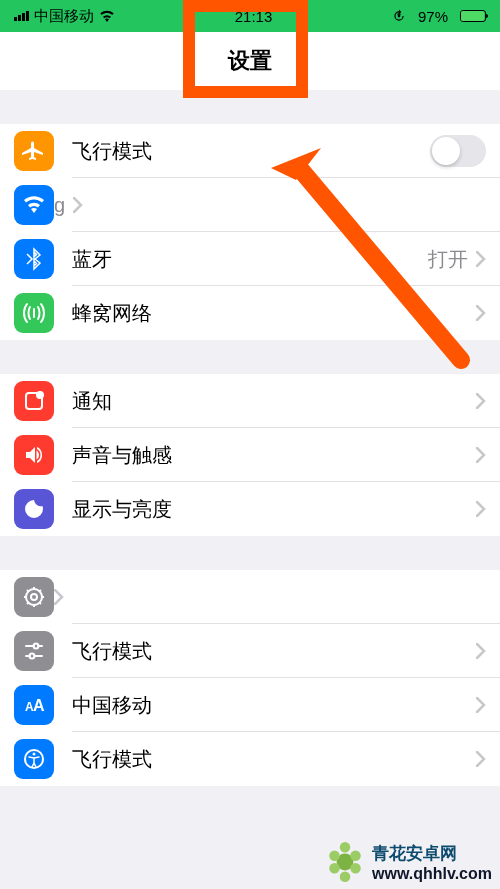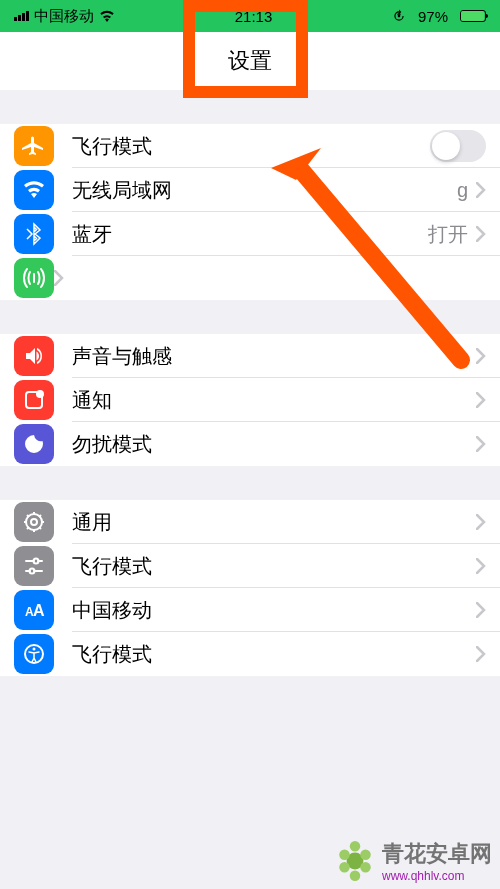--- a/index.html
+++ b/index.html
@@ -10,26 +10,26 @@
     .status-right { display: flex; align-items: center; gap: 12px; }
     .signal-bars { display: flex; align-items: flex-end; gap: 1px; }
     .bar { width: 3px; background: #000; }
     .bar.b1 { height: 4px; } .bar.b2 { height: 6px; } .bar.b3 { height: 8px; } .bar.b4 { height: 10px; }
     .wifi-status { width: 16px; height: 12px; }
     .battery { width: 26px; height: 12px; border: 1px solid #000; border-radius: 3px; position: relative; }
     .battery::after { content: ""; position: absolute; right: -3px; top: 3px; width: 2px; height: 4px; background: #000; border-radius: 0 2px 2px 0; }
     .battery-fill { background: #4cd964; height: 100%; width: 97%; border-radius: 2px; }
     
     .nav-bar { height: 58px; display: flex; align-items: center; justify-content: center; background: #fff; }
-    .nav-title { font-size: 22px; font-weight: 400; }
+    .nav-title { font-size: 22px; font-weight: 700; }
     
     .section-gap { height: 34px; }
     
     .list { background: #fff; }
-    .row { display: flex; align-items: center; height: 44px; padding: 0 14px; position: relative; }
+    .row { display: flex; align-items: center; height: 54px; padding: 0 14px; position: relative; }
     .row::after { content: ""; position: absolute; left: 72px; right: 0; bottom: 0; height: 1px; background: #e0e0e5; }
     .row:last-child::after { display: none; }
     .icon-box { width: 40px; height: 40px; border-radius: 9px; display: flex; align-items: center; justify-content: center; flex-shrink: 0; }
     .icon-svg { width: 24px; height: 24px; fill: #fff; }
     .row-label { font-size: 20px; margin-left: 18px; flex: 1; color: #000; }
     .row-value { font-size: 20px; color: #8a8a8f; margin-right: 8px; }
     .chevron { width: 10px; height: 16px; flex-shrink: 0; }
     
     .toggle { width: 56px; height: 32px; background: #e5e5ea; border-radius: 16px; position: relative; }
     .toggle-knob { width: 28px; height: 28px; background: #fff; border-radius: 50%; position: absolute; top: 2px; left: 2px; box-shadow: 0 2px 4px rgba(0,0,0,0.2); }
@@ -41,22 +41,22 @@
     .bg-purple { background: #5856d6; }
     .bg-gray { background: #8e8e93; }
     
     .highlight-box { position: absolute; top: 0; left: 183px; width: 125px; height: 98px; border: 12px solid #ff5500; z-index: 10; pointer-events: none; }
     
     .arrow { position: absolute; top: 130px; left: 226px; width: 250px; height: 250px; z-index: 11; pointer-events: none; }
     
     .watermark { position: absolute; right: 8px; bottom: 6px; display: flex; align-items: center; gap: 6px; z-index: 20; }
     .wm-logo { width: 42px; height: 42px; }
     .wm-text { display: flex; flex-direction: column; }
-    .wm-name { font-size: 22px; font-weight: 600; color: #737373; }
-    .wm-url { font-size: 12px; color: #a21caf; }
+    .wm-name { font-size: 17px; font-weight: 600; color: #0c4a6e; }
+    .wm-url { font-size: 16px; color: #0f172a; font-weight: bold; }
   </style>
 </head>
 <body>
 
 <div class="status-bar">
   <div class="status-left">
     <div class="signal-bars">
       <div class="bar b1"></div>
         <div class="bar b2"></div>
         <div class="bar b3"></div>
@@ -98,21 +98,20 @@
     <div class="toggle">
         <div class="toggle-knob"></div>
       </div>
   </div>
   <div class="row">
     <div class="icon-box bg-blue">
       <svg class="icon-svg" viewBox="0 0 24 24">
           <path d="M12 20l-3-4c2-1.5 4-1.5 6 0l-3 4zm-6-8c4-3 8-3 12 0l-2 2.5c-2.5-2-5.5-2-8 0L6 12zm-4-5c6.5-5 13.5-5 20 0l-2 2.5c-5-4-11-4-16 0L2 7z"></path>
         </svg>
     </div>
-    <span class="row-label">无线局域网</span>
     <span class="row-value">g</span>
     <svg class="chevron" viewBox="0 0 10 16">
         <path d="M1 1l7 7-7 7" stroke="#c7c7cc" stroke-width="2.5" fill="none" stroke-linecap="round"></path>
       </svg>
   </div>
   <div class="row">
     <div class="icon-box bg-blue">
       <svg class="icon-svg" viewBox="0 0 24 24">
           <path d="M12 2v20l6-6-5-4 5-4-6-6zm0 3l2.5 2.5L12 10V5zm0 9l2.5 2.5L12 19v-5zM5 7l5 5-5 5" stroke="#fff" stroke-width="1.5" fill="none"></path>
         </svg>
@@ -122,77 +121,77 @@
     <svg class="chevron" viewBox="0 0 10 16">
         <path d="M1 1l7 7-7 7" stroke="#c7c7cc" stroke-width="2.5" fill="none" stroke-linecap="round"></path>
       </svg>
   </div>
   <div class="row">
     <div class="icon-box bg-green">
       <svg class="icon-svg" viewBox="0 0 24 24">
           <path d="M12 8v8M8 6c-2 3-2 9 0 12M16 6c2 3 2 9 0 12M5 3C1 8 1 16 5 21M19 3c4 5 4 13 0 18" stroke="#fff" stroke-width="2" fill="none" stroke-linecap="round"></path>
         </svg>
     </div>
+    <span class="row-label">蜂窝网络</span>
     <svg class="chevron" viewBox="0 0 10 16">
         <path d="M1 1l7 7-7 7" stroke="#c7c7cc" stroke-width="2.5" fill="none" stroke-linecap="round"></path>
       </svg>
   </div>
 </div>
 
 <div class="section-gap"></div>
 
 <div class="list">
-  <div class="row">
-    <div class="icon-box bg-red">
-      <svg class="icon-svg" viewBox="0 0 24 24">
-          <path d="M4 9v6h4l5 5V4L8 9H4zm13 3c0-2-1-3.5-2.5-4.5v9C16 15.5 17 14 17 12zm3 0c0-4-2-7-5-8v2c2 1 3.5 3 3.5 6s-1.5 5-3.5 6v2c3-1 5-4 5-8z"></path>
-        </svg>
-    </div>
-    <span class="row-label">声音与触感</span>
-    <svg class="chevron" viewBox="0 0 10 16">
-        <path d="M1 1l7 7-7 7" stroke="#c7c7cc" stroke-width="2.5" fill="none" stroke-linecap="round"></path>
-      </svg>
-  </div>
   <div class="row">
     <div class="icon-box bg-red">
       <svg class="icon-svg" viewBox="0 0 24 24">
           <rect x="4" y="4" width="16" height="16" rx="3" fill="none" stroke="#fff" stroke-width="2"></rect>
           <circle cx="18" cy="6" r="4" fill="#fff"></circle>
         </svg>
     </div>
     <span class="row-label">通知</span>
     <svg class="chevron" viewBox="0 0 10 16">
         <path d="M1 1l7 7-7 7" stroke="#c7c7cc" stroke-width="2.5" fill="none" stroke-linecap="round"></path>
       </svg>
   </div>
   <div class="row">
+    <div class="icon-box bg-red">
+      <svg class="icon-svg" viewBox="0 0 24 24">
+          <path d="M4 9v6h4l5 5V4L8 9H4zm13 3c0-2-1-3.5-2.5-4.5v9C16 15.5 17 14 17 12zm3 0c0-4-2-7-5-8v2c2 1 3.5 3 3.5 6s-1.5 5-3.5 6v2c3-1 5-4 5-8z"></path>
+        </svg>
+    </div>
+    <span class="row-label">声音与触感</span>
+    <svg class="chevron" viewBox="0 0 10 16">
+        <path d="M1 1l7 7-7 7" stroke="#c7c7cc" stroke-width="2.5" fill="none" stroke-linecap="round"></path>
+      </svg>
+  </div>
+  <div class="row">
     <div class="icon-box bg-purple">
       <svg class="icon-svg" viewBox="0 0 24 24">
           <path d="M12 3a9 9 0 109 9c0-1-.2-2-.5-3A7 7 0 0112 3z"></path>
         </svg>
     </div>
-    <span class="row-label">勿扰模式</span>
+    <span class="row-label">显示与亮度</span>
     <svg class="chevron" viewBox="0 0 10 16">
         <path d="M1 1l7 7-7 7" stroke="#c7c7cc" stroke-width="2.5" fill="none" stroke-linecap="round"></path>
       </svg>
   </div>
 </div>
 
 <div class="section-gap"></div>
 
 <div class="list">
   <div class="row">
     <div class="icon-box bg-gray">
       <svg class="icon-svg" viewBox="0 0 24 24">
           <circle cx="12" cy="12" r="8" fill="none" stroke="#fff" stroke-width="2"></circle>
           <circle cx="12" cy="12" r="3" fill="none" stroke="#fff" stroke-width="2"></circle>
           <path d="M12 2v3M12 19v3M2 12h3M19 12h3M5 5l2 2M17 17l2 2M19 5l-2 2M7 17l-2 2" stroke="#fff" stroke-width="2"></path>
         </svg>
     </div>
-    <span class="row-label">通用</span>
     <svg class="chevron" viewBox="0 0 10 16">
         <path d="M1 1l7 7-7 7" stroke="#c7c7cc" stroke-width="2.5" fill="none" stroke-linecap="round"></path>
       </svg>
   </div>
   <div class="row">
     <div class="icon-box bg-gray">
       <svg class="icon-svg" viewBox="0 0 24 24">
           <path d="M4 7h8M16 7h4M4 17h4M12 17h8" stroke="#fff" stroke-width="2" stroke-linecap="round"></path>
           <circle cx="14" cy="7" r="2.5" fill="none" stroke="#fff" stroke-width="2"></circle>
           <circle cx="10" cy="17" r="2.5" fill="none" stroke="#fff" stroke-width="2"></circle>

